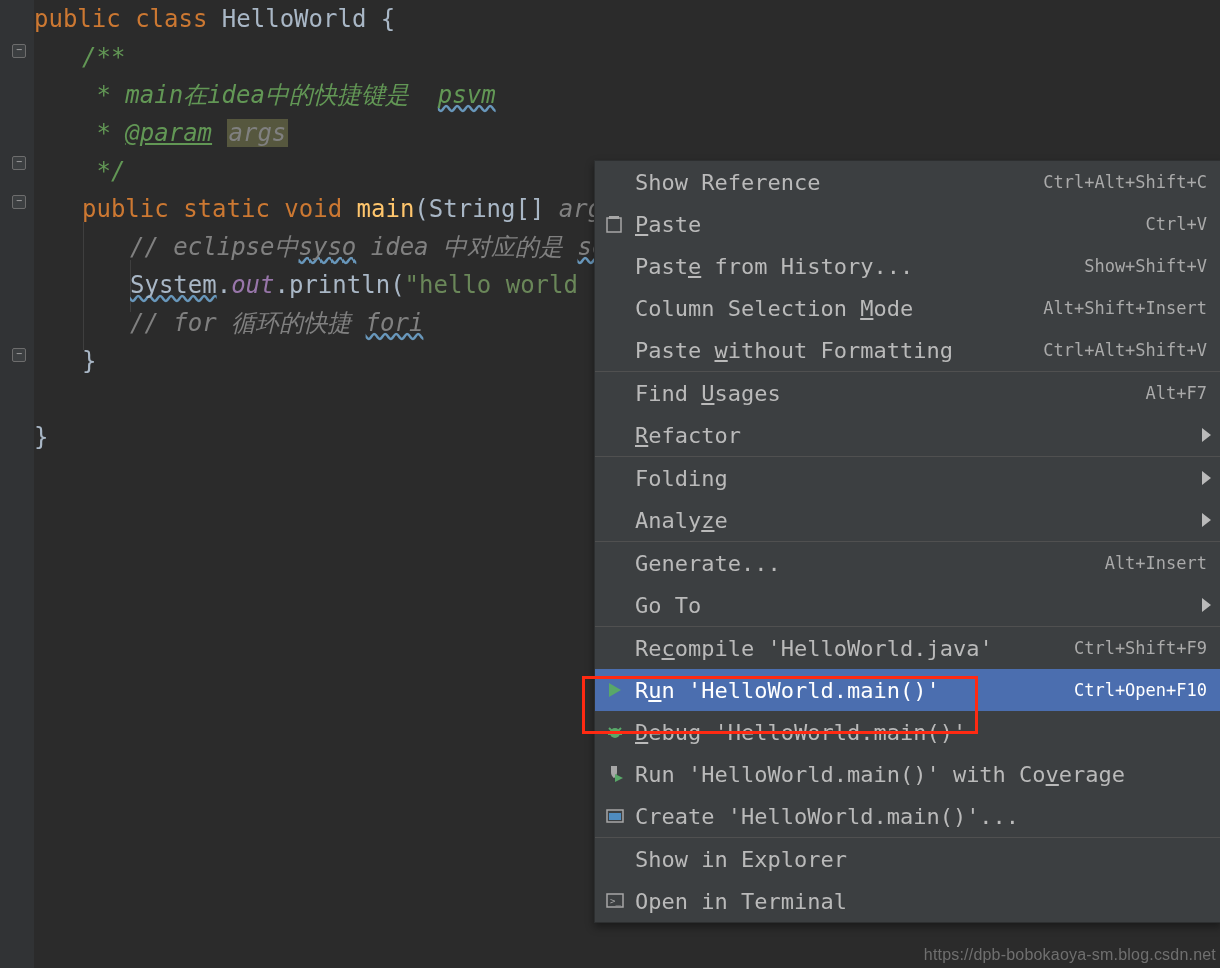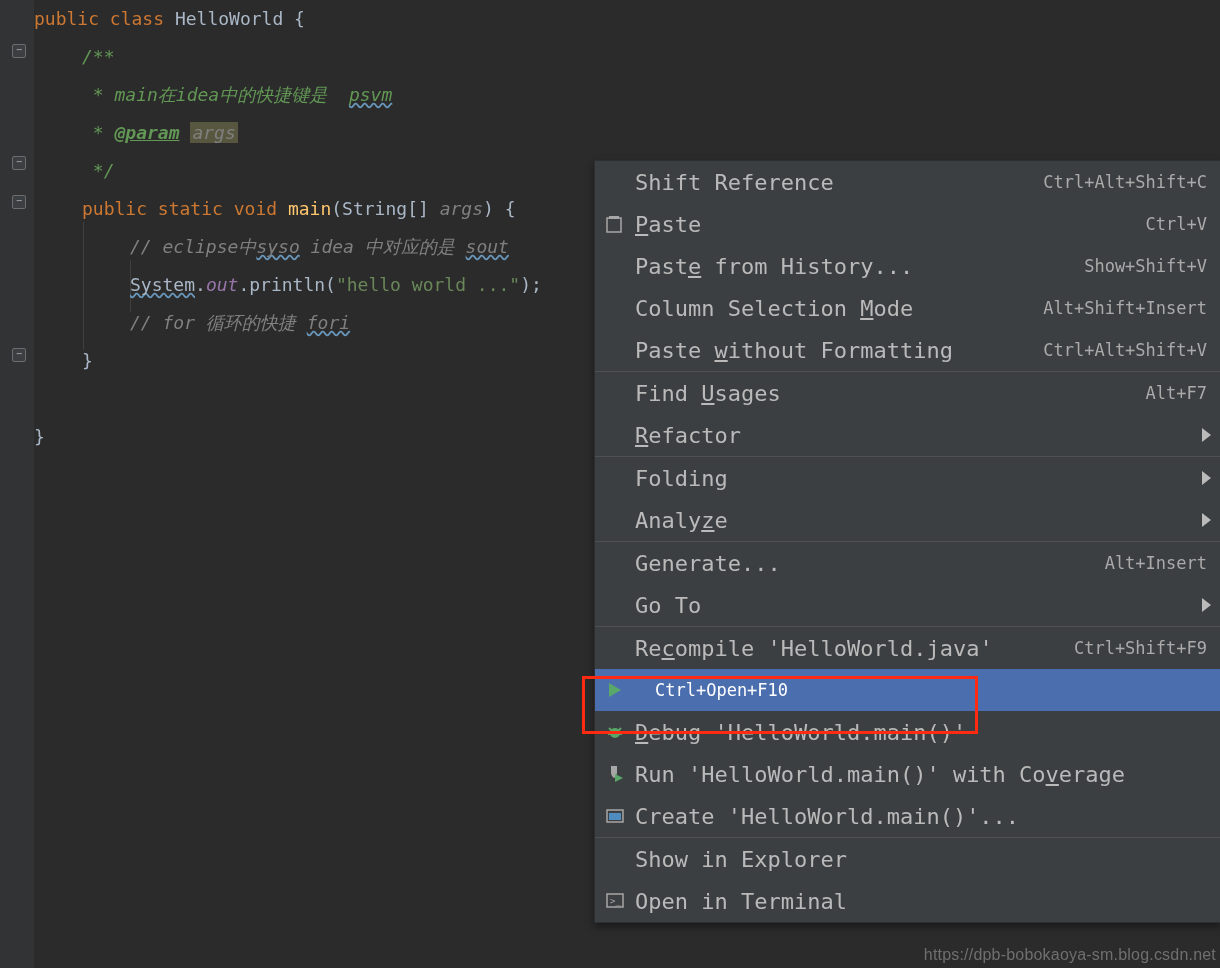--- a/index.html
+++ b/index.html
@@ -1,27 +1,27 @@
 <!DOCTYPE html>
 <html><head>
 <meta charset="utf-8">
 <style>
   html,body{margin:0;padding:0;width:1220px;height:968px;background:#2b2b2b;font-family:"Microsoft YaHei","DejaVu Sans Mono",monospace;overflow:hidden;color:#a9b7c6;}
   .editor{position:absolute;left:0;top:0;width:1220px;height:968px;}
   .gutter{position:absolute;left:0;top:0;width:34px;height:100%;background:#313335;}
   .fold{position:absolute;left:12px;width:12px;height:12px;border:1px solid #6d6d6d;border-radius:2px;background:#3c3f41;line-height:10px;text-align:center;font-size:10px;color:#aaa;font-family:monospace;}
   .fold::before{content:"−";}
-  .line{position:absolute;left:34px;right:2px;height:38px;font-size:18px;line-height:38px;white-space:pre;padding-left:0;}
+  .line{position:absolute;left:34px;right:2px;height:38px;font-size:24px;line-height:38px;white-space:pre;padding-left:0;}
   .kw{color:#cc7832;}
   .cls{color:#a9b7c6;}
   .com{color:#629755;font-style:italic;}
   .comgrey{color:#808080;font-style:italic;}
   .str{color:#6a8759;}
   .par{color:#808080;font-style:italic;}
-  .tag{font-weight:bold;text-decoration:underline;color:#629755;font-style:italic;}
+  .tag{font-weight:normal;text-decoration:underline;color:#629755;font-style:italic;}
   .args-hl{background:#56573e;color:#808080;font-style:italic;padding:0 2px;}
   .wavy{text-decoration:underline wavy #6897bb;text-decoration-skip-ink:none;}
   .field{color:#9876aa;font-style:italic;}
   .indent-guide{position:absolute;width:0;border-left:1px solid #3f3f3f;}
   
   .menu{position:absolute;left:594px;top:160px;width:626px;background:#3c3f41;border:1px solid #2d2f30;box-shadow:0 4px 8px rgba(0,0,0,.4);}
   .sep{height:1px;background:#505050;}
   .item{display:flex;align-items:center;height:42px;font-size:22px;color:#bababa;padding:0 14px 0 40px;position:relative;box-sizing:border-box;}
   .item .icon{position:absolute;left:8px;width:24px;height:24px;display:flex;align-items:center;justify-content:center;}
   .item .label{flex:1;white-space:nowrap;}
@@ -55,21 +55,21 @@
   <div class="line" style="top:190px;padding-left:48px"><span class="kw">public </span><span class="kw">static </span><span class="kw">void </span><span style="color:#ffc66d">main</span><span>(</span><span>String[] </span><span class="par">args</span><span>) {</span></div>
   <div class="line" style="top:228px;padding-left:96px"><span class="comgrey">// eclipse中</span><span class="comgrey wavy">syso</span><span class="comgrey"> idea 中对应的是 </span><span class="comgrey wavy">sout</span></div>
   <div class="line" style="top:266px;padding-left:96px"><span class="wavy" style="color:#a9b7c6">System</span><span>.</span><span class="field">out</span><span>.</span><span>println</span><span>(</span><span class="str">"hello world ..."</span><span>);</span></div>
   <div class="line" style="top:304px;padding-left:96px"><span class="comgrey">// for 循环的快捷 </span><span class="comgrey wavy">fori</span></div>
   <div class="line" style="top:342px;padding-left:48px"><span>}</span></div>
   <div class="line" style="top:418px;padding-left:0"><span>}</span></div>
 </div>
 
 <div class="menu">
   <div class="item">
-      <span class="label">Shift Reference</span>
+      <span class="label">Show Reference</span>
       <span class="shortcut">Ctrl+Alt+Shift+C</span>
     </div>
   <div class="item">
     <span class="icon">
         <svg width="18" height="18" viewBox="0 0 18 18">
           <rect x="3" y="1" width="10" height="3" fill="#a7a7a7"></rect>
           <rect x="1" y="3" width="14" height="14" fill="none" stroke="#a7a7a7" stroke-width="1.5"></rect>
         </svg>
       </span>
     <span class="label"><span class="u">P</span>aste</span>
@@ -118,20 +118,21 @@
   <div class="item">
       <span class="label">Re<span class="u">c</span>ompile 'HelloWorld.java'</span>
       <span class="shortcut">Ctrl+Shift+F9</span>
     </div>
   <div class="item selected">
     <span class="icon">
         <svg width="18" height="18" viewBox="0 0 18 18">
           <polygon points="3,2 15,9 3,16" fill="#59a869"></polygon>
         </svg>
       </span>
+    <span class="label">R<span class="u">u</span>n 'HelloWorld.main()'</span>
       <span class="shortcut">Ctrl+Open+F10</span>
     </div>
   <div class="item">
     <span class="icon">
         <svg width="18" height="18" viewBox="0 0 18 18">
           <circle cx="9" cy="10" r="5" fill="#59a869"></circle>
           <line x1="3" y1="5" x2="6" y2="8" stroke="#59a869" stroke-width="2"></line>
           <line x1="15" y1="5" x2="12" y2="8" stroke="#59a869" stroke-width="2"></line>
           <line x1="2" y1="11" x2="5" y2="11" stroke="#59a869" stroke-width="2"></line>
           <line x1="16" y1="11" x2="13" y2="11" stroke="#59a869" stroke-width="2"></line>

